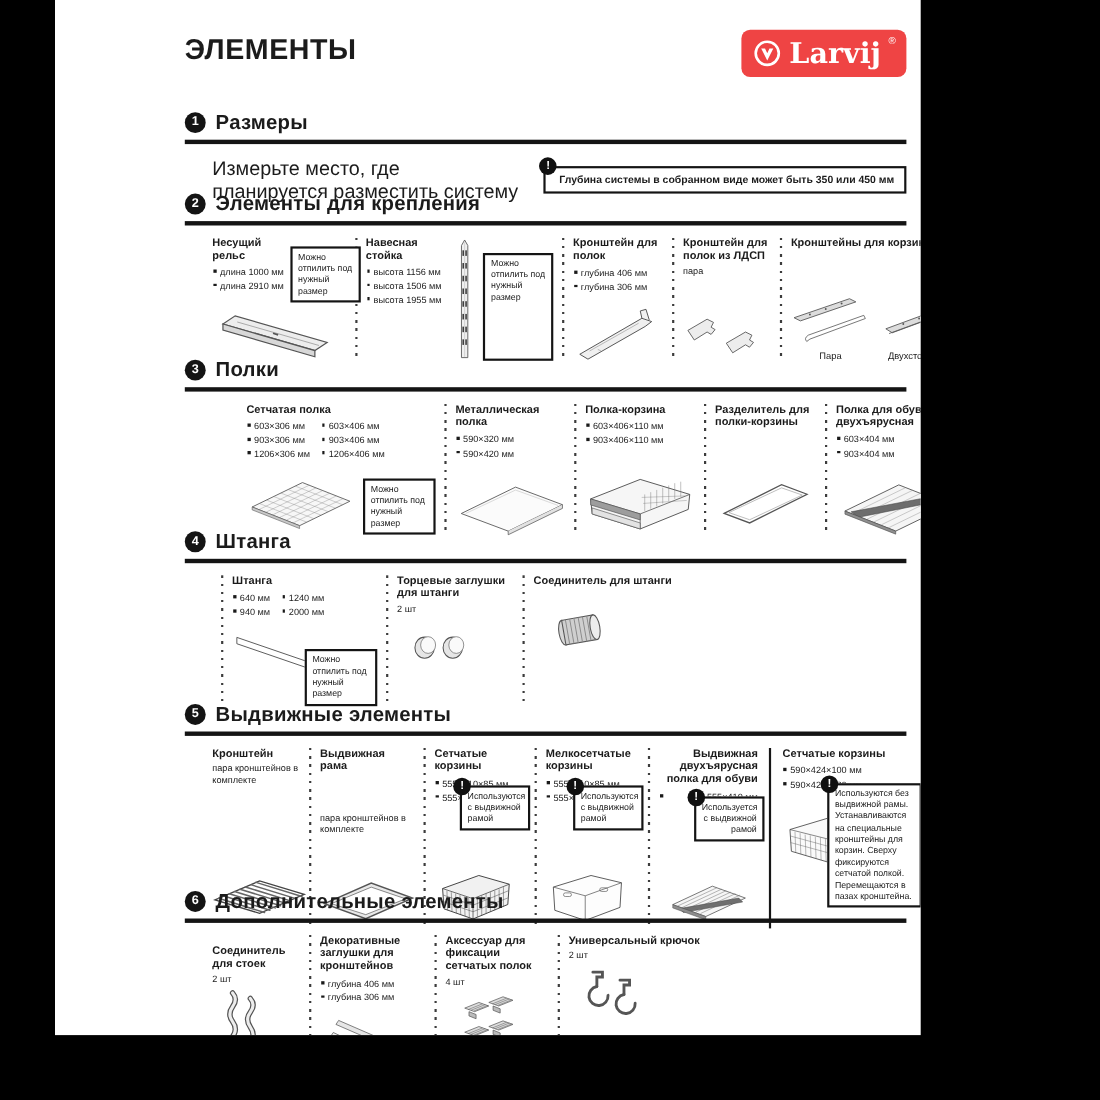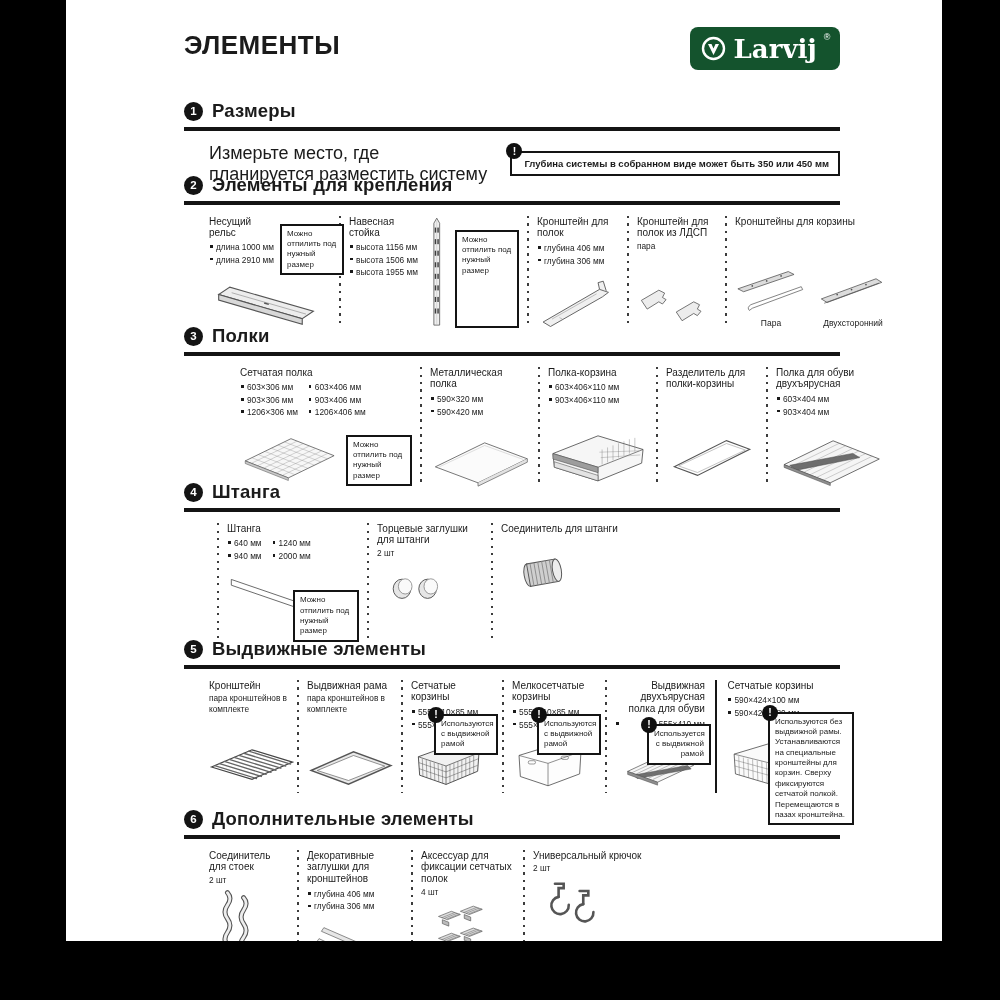--- a/index.html
+++ b/index.html
@@ -1,31 +1,31 @@
 <!DOCTYPE html>
 <html><head>
 <meta charset="utf-8">
 <style>
   html,body{margin:0;padding:0;}
   body{width:1000px;height:1000px;background:#000;position:relative;font-family:"Liberation Sans",sans-serif;color:#1b1b1b;}
-  .page{position:absolute;left:66px;top:0;width:876px;height:941px;background:#ffffff;overflow:hidden;}
+  .page{position:absolute;left:50px;top:0;width:787px;height:941px;background:#ffffff;overflow:hidden;}
   .doc-title{position:absolute;left:118px;top:30px;font-size:26px;font-weight:bold;letter-spacing:.5px;color:#1b1b1b;}
   .logo{position:absolute;left:624px;top:27px;width:150px;height:43px;border-radius:8px;display:flex;align-items:center;justify-content:center;gap:7px;}
   .logo-text{color:#fff;font-family:"DejaVu Serif",serif;font-weight:bold;font-size:26px;line-height:1;}
   .logo-reg{color:#fff;font-size:9px;align-self:flex-start;margin-top:5px;}
   .sec{position:absolute;left:118px;width:656px;}
   .sec-head{display:flex;align-items:center;gap:9px;}
   .badge{width:19px;height:19px;border-radius:50%;background:#141414;color:#fff;font-size:11.5px;font-weight:bold;display:flex;align-items:center;justify-content:center;flex:0 0 auto;}
   .sec-title{font-size:18.5px;font-weight:bold;letter-spacing:.2px;}
   .rule{height:3.5px;background:#141414;margin-top:5px;}
   .body{display:flex;padding-left:25px;margin-top:11px;align-items:stretch;}
   .col{display:flex;flex-direction:column;position:relative;}
   .vsep{width:2px;flex:0 0 auto;background-image:repeating-linear-gradient(to bottom,#3c3c3c 0 2.2px,transparent 2.2px 7.5px);margin:0 8px;}
   .vsep-solid{width:2.5px;flex:0 0 auto;background:#161616;margin:0 10px;}
-  .iname{font-size:10px;font-weight:normal;line-height:1.18;margin:0 0 2px;}
+  .iname{font-size:10px;font-weight:bold;line-height:1.18;margin:0 0 2px;}
   .isub{font-size:8.3px;margin:0 0 2px;line-height:1.25;}
   ul.dims{list-style:none;margin:1px 0 0;padding:0;}
   .dims li{font-size:8.3px;line-height:1.5;padding-left:7px;position:relative;white-space:nowrap;}
   .dims li::before{content:"";position:absolute;left:1px;top:4.2px;width:2.6px;height:2.6px;background:#1a1a1a;}
   .dualdims{display:flex;gap:10px;}
   .notebox{border:2px solid #141414;background:#fff;padding:3px 5px;font-size:8px;line-height:1.3;position:relative;flex:0 0 auto;}
   .excl{width:16px;height:16px;border-radius:50%;background:#101010;color:#fff;font-weight:bold;font-size:10.5px;display:flex;align-items:center;justify-content:center;position:absolute;top:-9px;left:-8px;}
   .note-wide{border:2px solid #141414;background:#fff;padding:5px 9px 5px 12px;font-size:9.5px;font-weight:bold;position:relative;white-space:nowrap;}
   .instruction{font-size:18px;}
   .s1row{display:flex;align-items:center;gap:22px;padding-left:25px;margin-top:12px;}
@@ -36,21 +36,21 @@
   svg{display:block;}
   .mt-auto{margin-top:auto;}
 </style>
 </head>
 <body>
 
 <div class="page">
 
   <div class="doc-title">ЭЛЕМЕНТЫ</div>
 
-  <div class="logo" style="background-color: #14532d;">
+  <div class="logo" style="background-color: #ef4444;">
     <svg width="27" height="27" viewBox="0 0 27 27">
       <circle cx="13.5" cy="13.5" r="10.5" fill="none" stroke="#fff" stroke-width="2.4"></circle>
       <path d="M8 9 L13.5 20 L19 9 L15.5 9 L13.5 13.5 L11.5 9 Z" fill="#fff"></path>
     </svg>
     <span class="logo-text">Larvij</span>
     <span class="logo-reg">®</span>
   </div>
 
   <div class="sec" style="top:100px;">
     <div class="sec-head">
@@ -87,21 +87,21 @@
           <div class="notebox" style="width:50px;margin-top:8px;">Можно отпилить под нужный размер</div>
         </div>
         <svg class="mt-auto" width="115" height="52" viewBox="0 0 115 56">
           <path d="M6 20 L96 46 L108 38 L18 12 Z" fill="#ededed" stroke="#555" stroke-width="1.2"></path>
           <path d="M6 20 L6 26 L96 52 L96 46 Z" fill="#d8d8d8" stroke="#555" stroke-width="1.2"></path>
           <path d="M20 18 L100 41" stroke="#9a9a9a" stroke-width="0.8" fill="none"></path>
           <path d="M55 29 l5 1.6" stroke="#555" stroke-width="1.6"></path>
         </svg>
       </div>
       <div class="vsep"></div>
-      <div class="col" style="width:170px;">
+      <div class="col" style="width:170px;align-items:center;">
         <div style="display:flex;gap:7px;">
           <div>
             <h3 class="iname">Навесная стойка</h3>
             <ul class="dims">
               <li>высота 1156 мм</li>
               <li>высота 1506 мм</li>
               <li>высота 1955 мм</li>
             </ul>
           </div>
           <svg width="24" height="112" viewBox="0 0 24 155">
@@ -328,21 +328,21 @@
     <div class="body" style="min-height:110px;">
       <div class="col" style="width:80px;">
         <h3 class="iname">Кронштейн</h3>
         <p class="isub">пара кронштейнов в комплекте</p>
         <svg class="mt-auto" width="86" height="52" viewBox="0 0 140 80">
           <path d="M4 40 L70 12 L136 32 L70 60 Z" fill="none" stroke="#444" stroke-width="2"></path>
           <path d="M9.3 37.8 L77.3 58.8 M17.2 34.4 L85.2 55.4 M25.1 31 L93.1 52 M33 27.7 L101 48.7 M41 24.3 L109 45.3 M48.9 21 L116.9 42 M56.8 17.6 L124.8 38.6 M64.7 14.2 L132.7 35.2" stroke="#666" stroke-width="2.2" stroke-linecap="round" fill="none"></path>
         </svg>
       </div>
       <div class="vsep"></div>
-      <div class="col" style="width:86px;">
+      <div class="col" style="width:86px;gap:33px;">
         <h3 class="iname">Выдвижная рама</h3>
         <p class="isub">пара кронштейнов в комплекте</p>
         <svg class="mt-auto" width="88" height="50" viewBox="0 0 140 80">
           <path d="M6 44 L74 14 L134 36 L66 66 Z" fill="#e9e9e9" stroke="#555" stroke-width="2.2"></path>
           <path d="M16 44 L74 20 L124 37 L66 60 Z" fill="#fff" stroke="#555" stroke-width="1"></path>
         </svg>
       </div>
       <div class="vsep"></div>
       <div class="col" style="width:96px;">
         <h3 class="iname">Сетчатые корзины</h3>
@@ -419,21 +419,21 @@
     </div>
   </div>
 
   <div class="sec" style="top:808px;">
     <div class="sec-head">
       <span class="badge">6</span>
       <span class="sec-title">Дополнительные элементы</span>
     </div>
     <div class="rule"></div>
     <div class="body" style="min-height:95px;">
-      <div class="col" style="width:80px;">
+      <div class="col" style="width:80px;justify-content:center;">
         <h3 class="iname">Соединитель для стоек</h3>
         <p class="isub">2 шт</p>
         <svg style="margin-top:2px;margin-left:6px;" width="46" height="62" viewBox="0 0 70 100">
           <path d="M18 6 q8 9 0 20 q-8 11 0 22 q8 11 0 22 q-8 11 0 20" stroke="#555" stroke-width="8" fill="none" stroke-linecap="round"></path>
           <path d="M18 6 q8 9 0 20 q-8 11 0 22 q8 11 0 22 q-8 11 0 20" stroke="#ededed" stroke-width="4.5" fill="none" stroke-linecap="round"></path>
           <path d="M44 14 q8 9 0 20 q-8 11 0 22 q8 11 0 22 q-8 11 0 20" stroke="#555" stroke-width="8" fill="none" stroke-linecap="round"></path>
           <path d="M44 14 q8 9 0 20 q-8 11 0 22 q8 11 0 22 q-8 11 0 20" stroke="#ededed" stroke-width="4.5" fill="none" stroke-linecap="round"></path>
         </svg>
       </div>
       <div class="vsep"></div>

